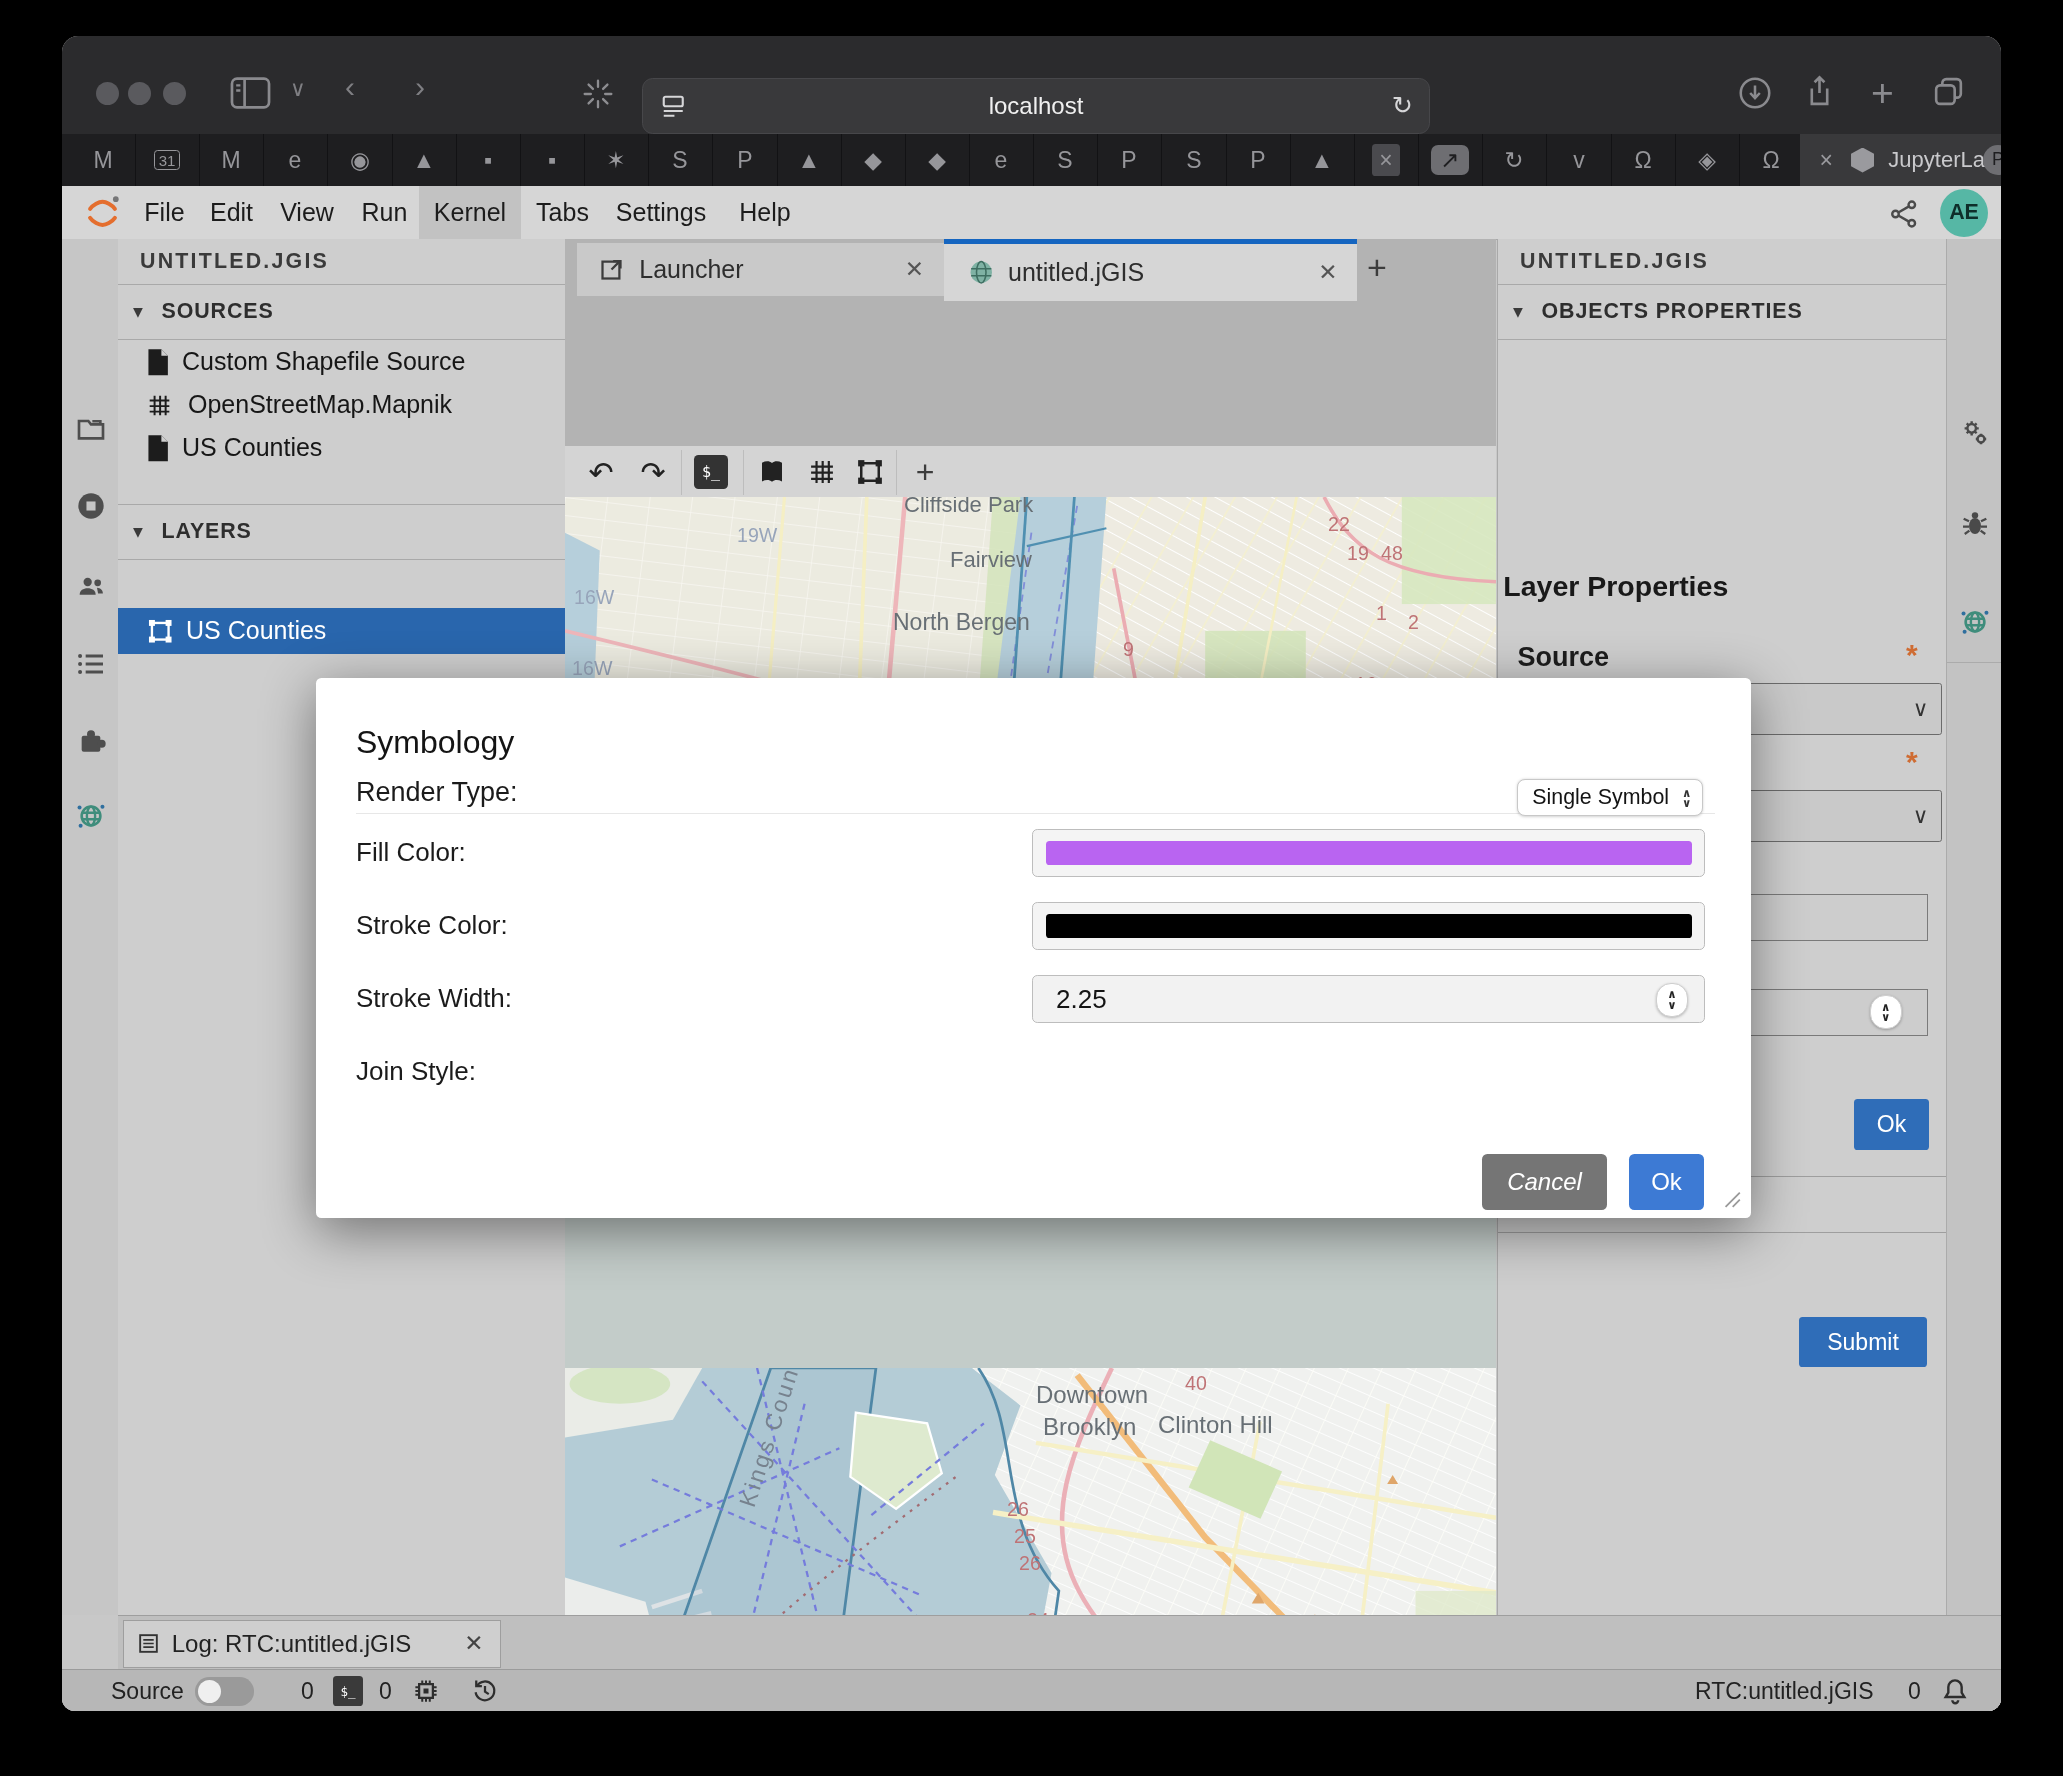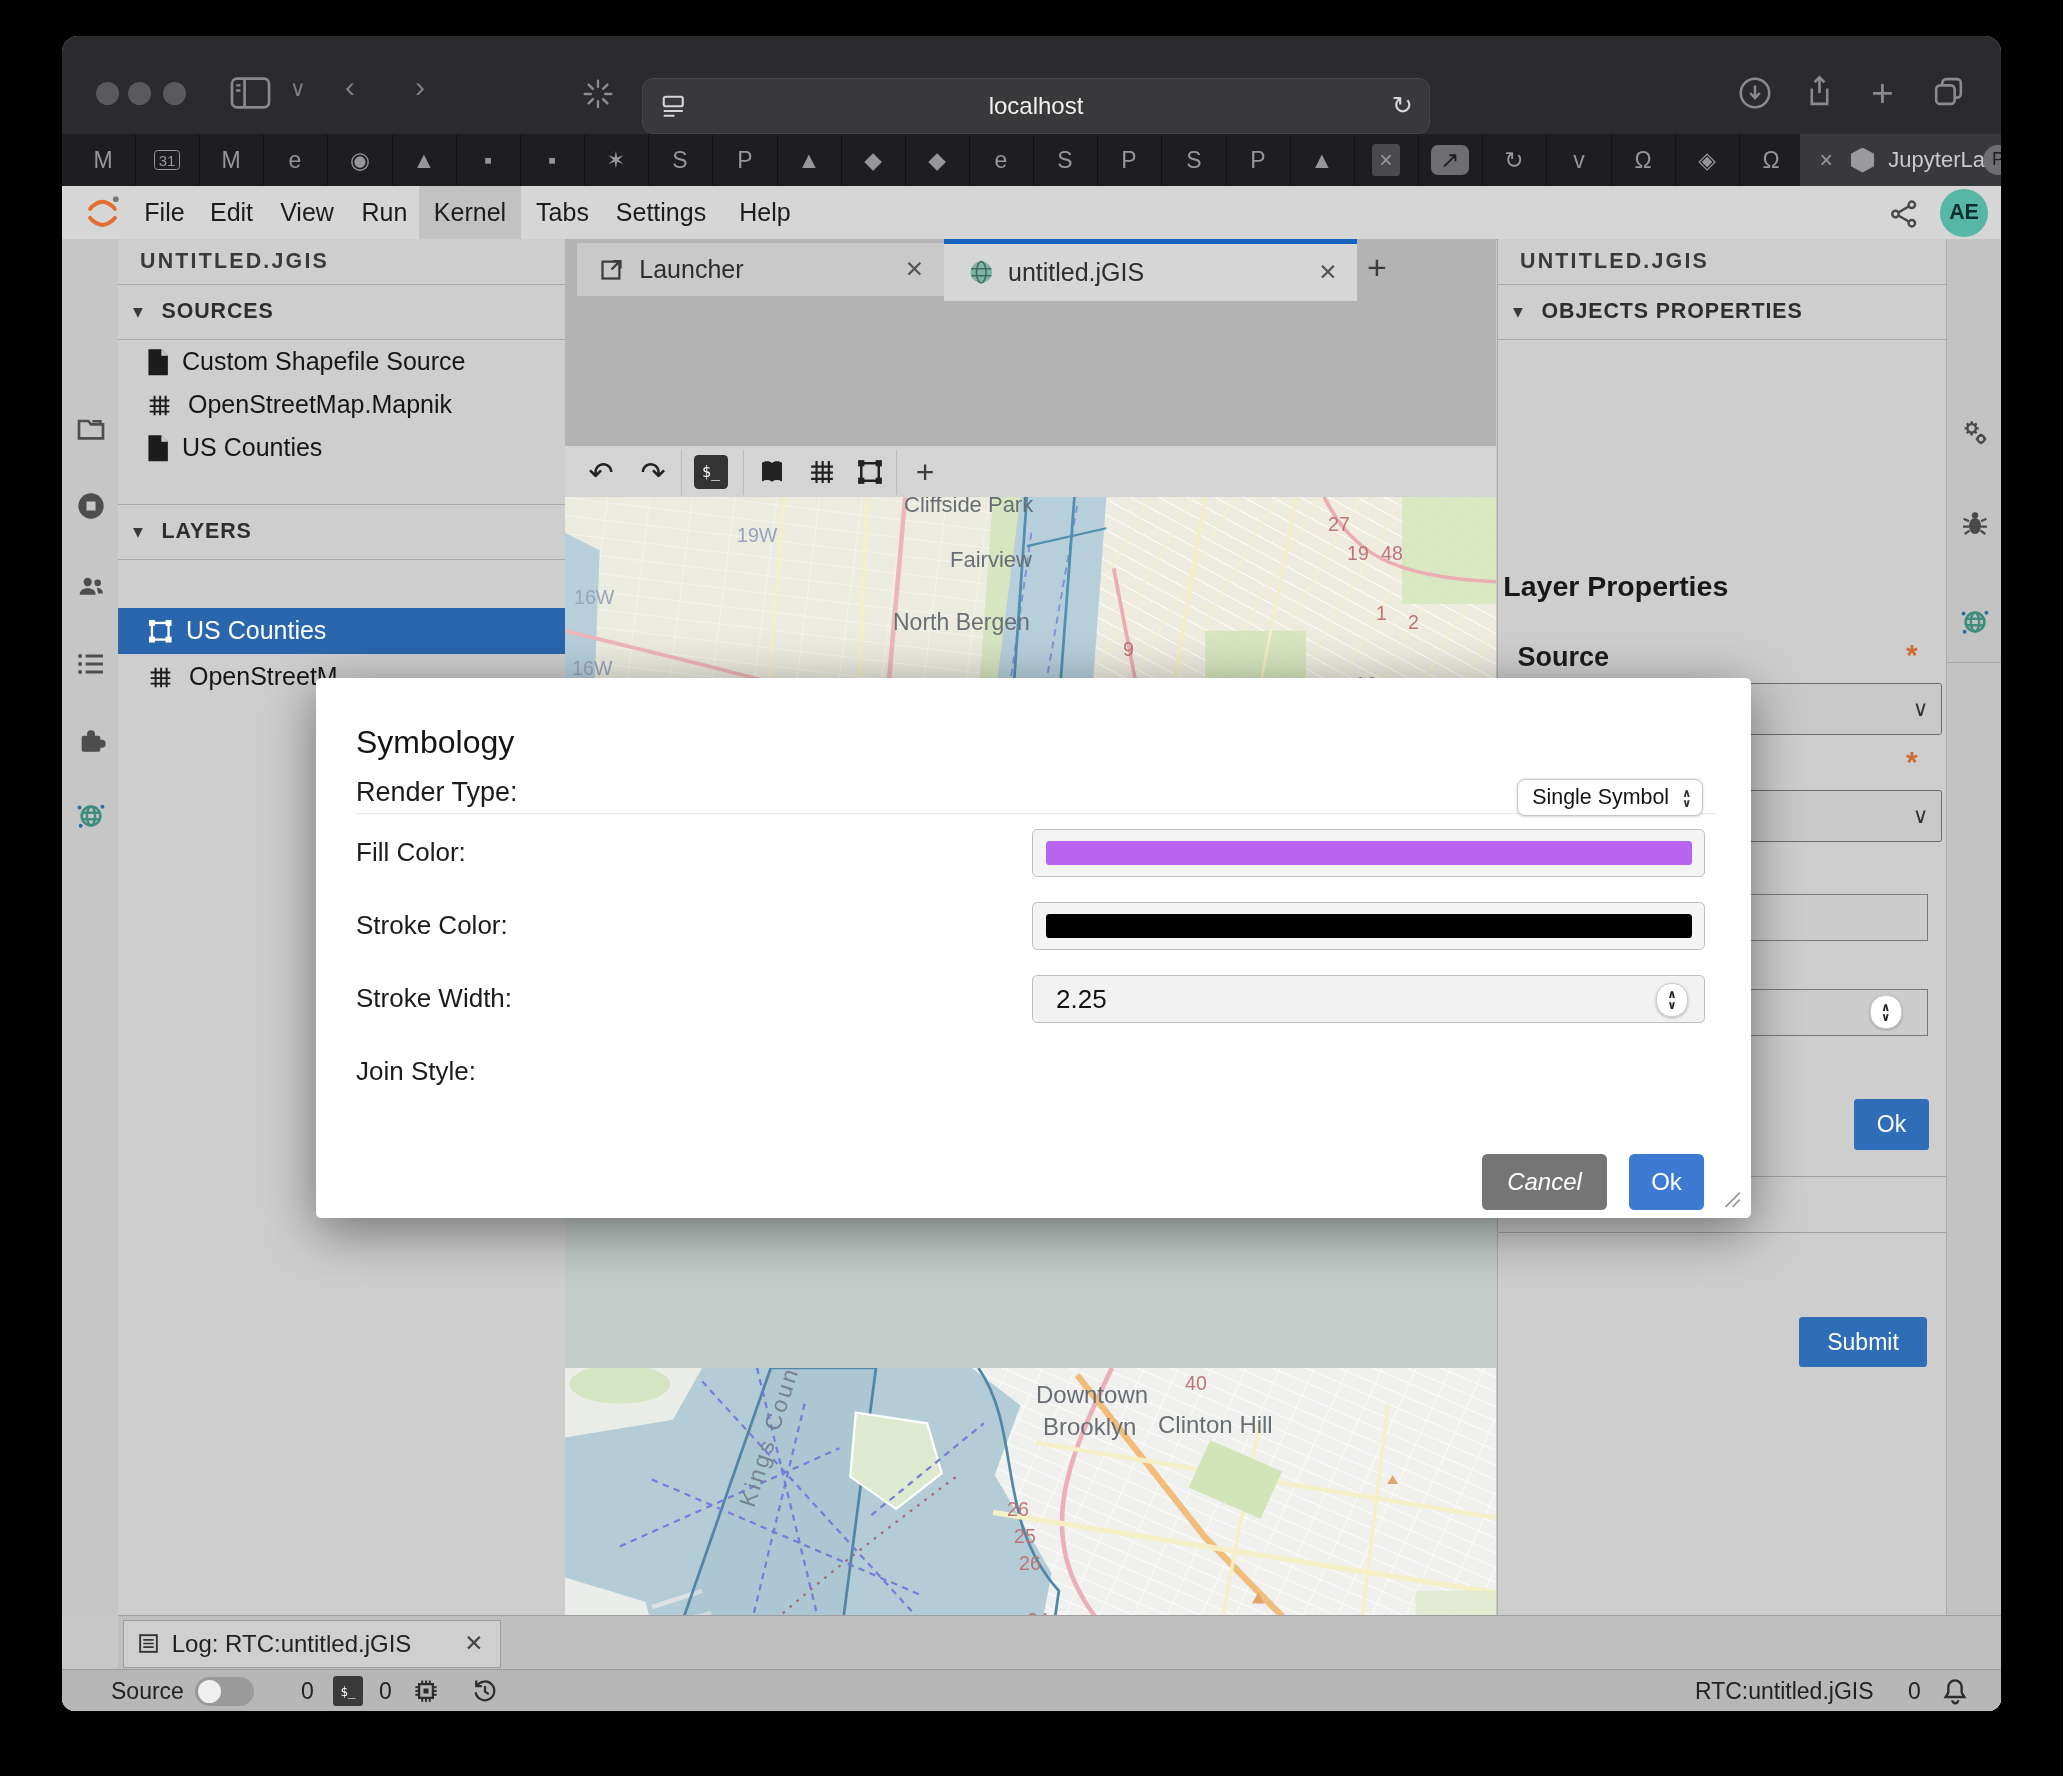--- a/index.html
+++ b/index.html
@@ -380,28 +380,20 @@
               </svg>
             </span>
         <span class="abs rowitem selrow txt" style="left:68px;top:8px;">US Counties</span>
         <span class="abs" style="left:471px;top:10.7px;">
           <svg width="28.5" height="25" viewBox="0 0 24 18">
                 <path d="M2 9s4-7 10-7 10 7 10 7-4 7-10 7S2 9 2 9z" fill="none" stroke="#fff" stroke-width="1.5"></path>
                 <circle cx="12" cy="9" r="3.4" fill="none" stroke="#fff" stroke-width="1.5"></circle>
               </svg>
             </span>
       </div>
-      <div class="abs" style="left:0;top:415px;width:100%;height:46px;">
-        <span class="abs" style="left:29px;top:9.8px;">
-          <svg width="27" height="27" viewBox="0 0 22 22">
-                <path d="M3 7h16M3 11.5h16M3 16h16M7 3v16M11.5 3v16M16 3v16" stroke="#1c1c1c" stroke-width="1.6"></path>
-              </svg>
-            </span>
-        <span class="abs rowitem txt" style="left:71px;top:8px;">OpenStreetM</span>
-      </div>
     </div>
 
     <div id="dock">
       <div class="tab" style="left:11.6px;top:3.6px;width:367px;height:53px;background:#c9c9c9;border-right:0.9px solid #a2a2a2;">
         <span style="margin-left:21.4px;">
           <svg width="27" height="27" viewBox="0 0 24 24">
                 <rect x="4" y="5" width="15" height="15" fill="none" stroke="#3c3c3c" stroke-width="2"></rect>
                 <path d="M12 12l7-7M13.5 4.5H20V11" fill="none" stroke="#3c3c3c" stroke-width="2"></path>
               </svg>
             </span>
@@ -498,21 +490,21 @@
           <span class="mlabel txt" style="left:103px;top:212px;font-size:23px;">Secaucus</span>
           <span class="mlabel txt" style="left:355px;top:244px;font-size:22px;">West New York</span>
           <span class="mlabel txt" style="left:287px;top:289px;font-size:23px;">Union City</span>
           <span class="mlabel txt" style="left:533px;top:214px;font-size:22px;">Upper West</span>
           <span class="mlabel txt" style="left:567px;top:241px;font-size:22px;">Side</span>
           <span class="mlabel txt" style="left:595px;top:307px;font-size:22px;">Upper East</span>
           <span class="mwater txt" style="left:172px;top:27px;">19W</span>
           <span class="mwater txt" style="left:9px;top:89px;">16W</span>
           <span class="mwater txt" style="left:7.1px;top:160px;">16W</span>
           <span class="mref txt" style="left:793px;top:212px;">46A</span>
-          <span class="mref txt" style="left:763px;top:16px;">27</span>
+          <span class="mref txt" style="left:763px;top:16px;">22</span>
           <span class="mref txt" style="left:782px;top:45px;">19</span>
           <span class="mref txt" style="left:816px;top:45px;">48</span>
           <span class="mref txt" style="left:811px;top:105px;">1</span>
           <span class="mref txt" style="left:843px;top:114px;">2</span>
           <span class="mref txt" style="left:790px;top:176px;">16</span>
           <span class="mref txt" style="left:558px;top:141px;">9</span>
           <span class="mref txt" style="left:861px;top:282px;">3</span>
           <div class="veil"></div>
         </div>
 

